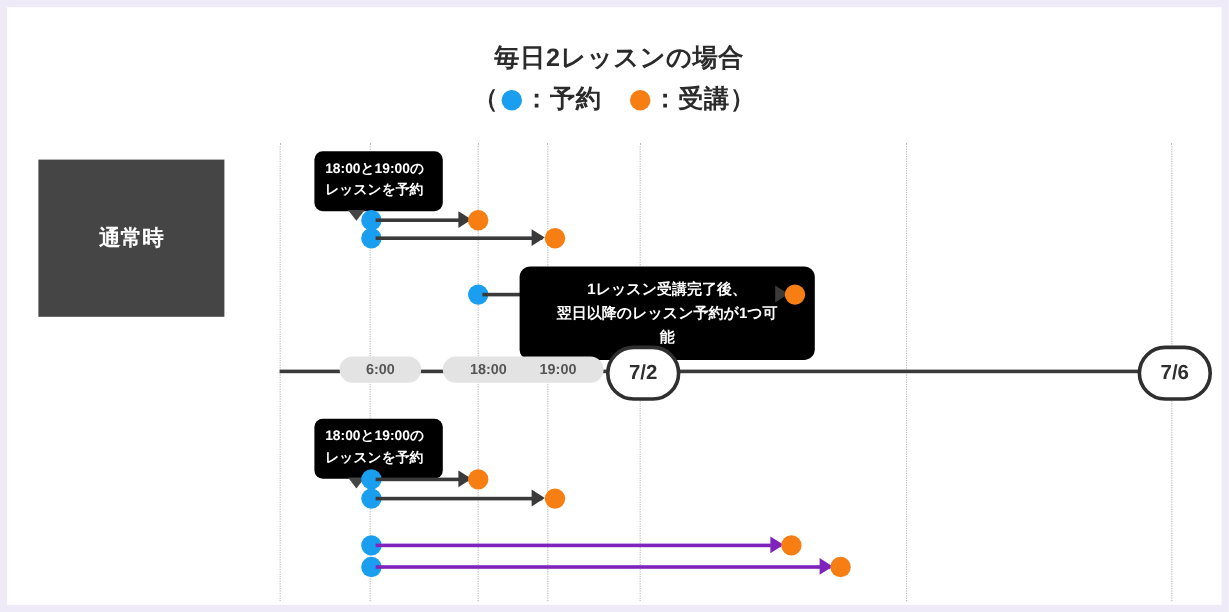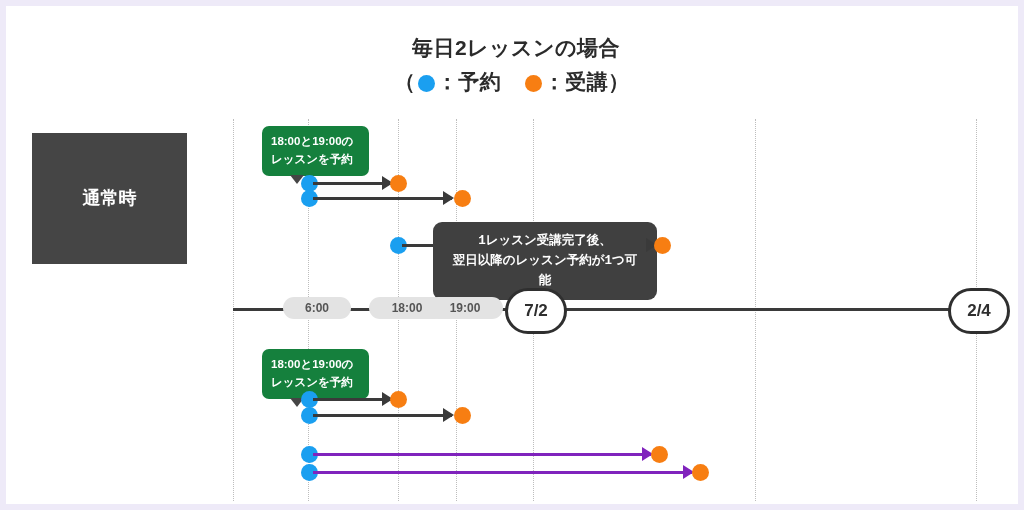--- a/index.html
+++ b/index.html
@@ -71,33 +71,33 @@
   
   .dline{height:2.5px;background:#3a3a3a;}
   .pline{height:2.5px;background:#8023bd;}
   .arrow{width:0;height:0;border-top:7px solid transparent;
          border-bottom:7px solid transparent;}
   .arrow-d{border-left:11px solid #3a3a3a;}
   .arrow-p{border-left:11px solid #8023bd;}
 
   
   .tip{
-    background:#15803d;color:#fff;border-radius:7px;
+    background:#000000;color:#fff;border-radius:7px;
     font-size:11.5px;font-weight:bold;line-height:1.55;
     padding:7px 9px;white-space:pre-line;
   }
   .tip:after{
     content:"";position:absolute;left:28px;bottom:-8px;
     border-left:7px solid transparent;border-right:7px solid transparent;
     border-top:9px solid #454545;
   }
   .banner-dark{
-    background:#404040;color:#fff;border-radius:9px;
+    background:#000000;color:#fff;border-radius:9px;
     font-size:12.5px;font-weight:bold;line-height:1.6;text-align:center;
-    padding:9px 16px;white-space:pre-line;font-family:Liberation Mono, monospace;
+    padding:9px 27px;white-space:pre-line;
   }
   .banner-purple{
     background:#fff;color:#8023bd;border:2.5px solid #8023bd;border-radius:11px;
     font-size:12.5px;font-weight:bold;line-height:1.6;text-align:center;
     padding:8px 16px;white-space:pre-line;
   }
 </style>
 </head>
 <body>
 
@@ -144,21 +144,21 @@
   <div class="abs bdot" style="left:384px;top:231px"></div>
   <div class="abs dline" style="left:396px;top:238px;width:254px"></div>
   <div class="abs banner-dark" style="left:427px;top:216px;width:192px">1レッスン受講完了後、
 翌日以降のレッスン予約が1つ可能</div>
   <div class="abs arrow arrow-d" style="left:640px;top:232px"></div>
   <div class="abs odot" style="left:648px;top:231px"></div>
 
   <div class="abs" id="axis-line"></div>
 
   <div class="abs node" style="left:499px">7/2</div>
-  <div class="abs node" style="left:942px">2/4</div>
+  <div class="abs node" style="left:942px">7/6</div>
 
   <div class="abs pill" style="left:277px;width:50px">6:00</div>
   <div class="abs pill" style="left:363px;width:58px">18:00</div>
   <div class="abs pill" style="left:421px;width:58px">19:00</div>
 
   <div class="abs tip" style="left:256px;top:343px;width:89px">18:00と19:00の
 レッスンを予約</div>
 
   <div class="abs bdot" style="left:295px;top:385px"></div>
   <div class="abs dline" style="left:307px;top:392px;width:78px"></div>

